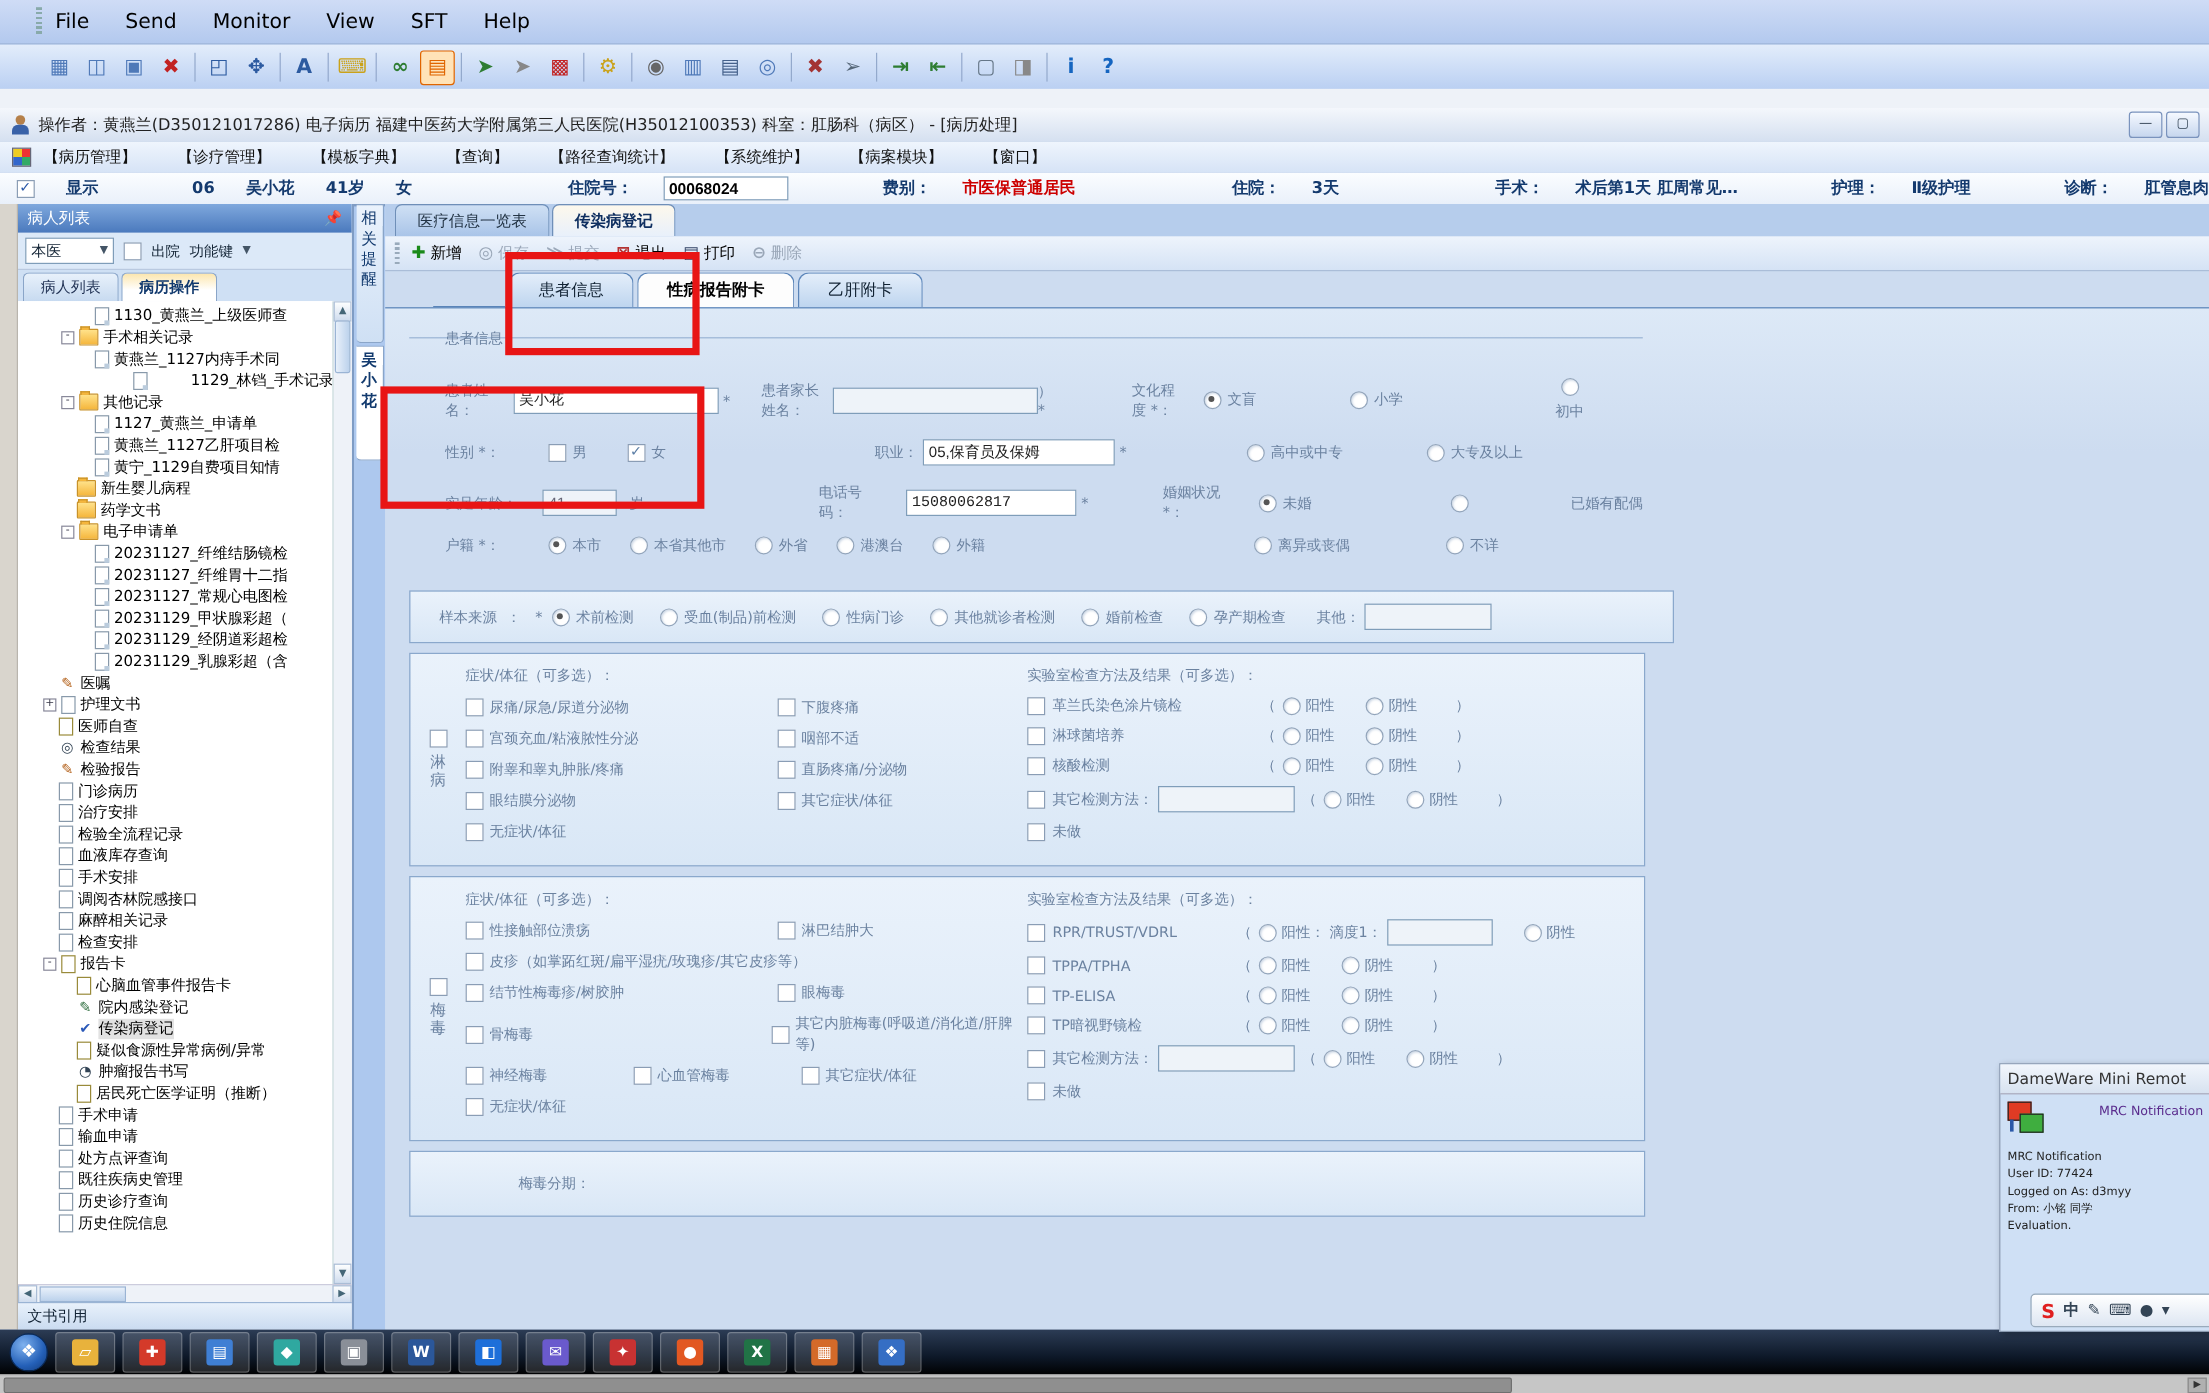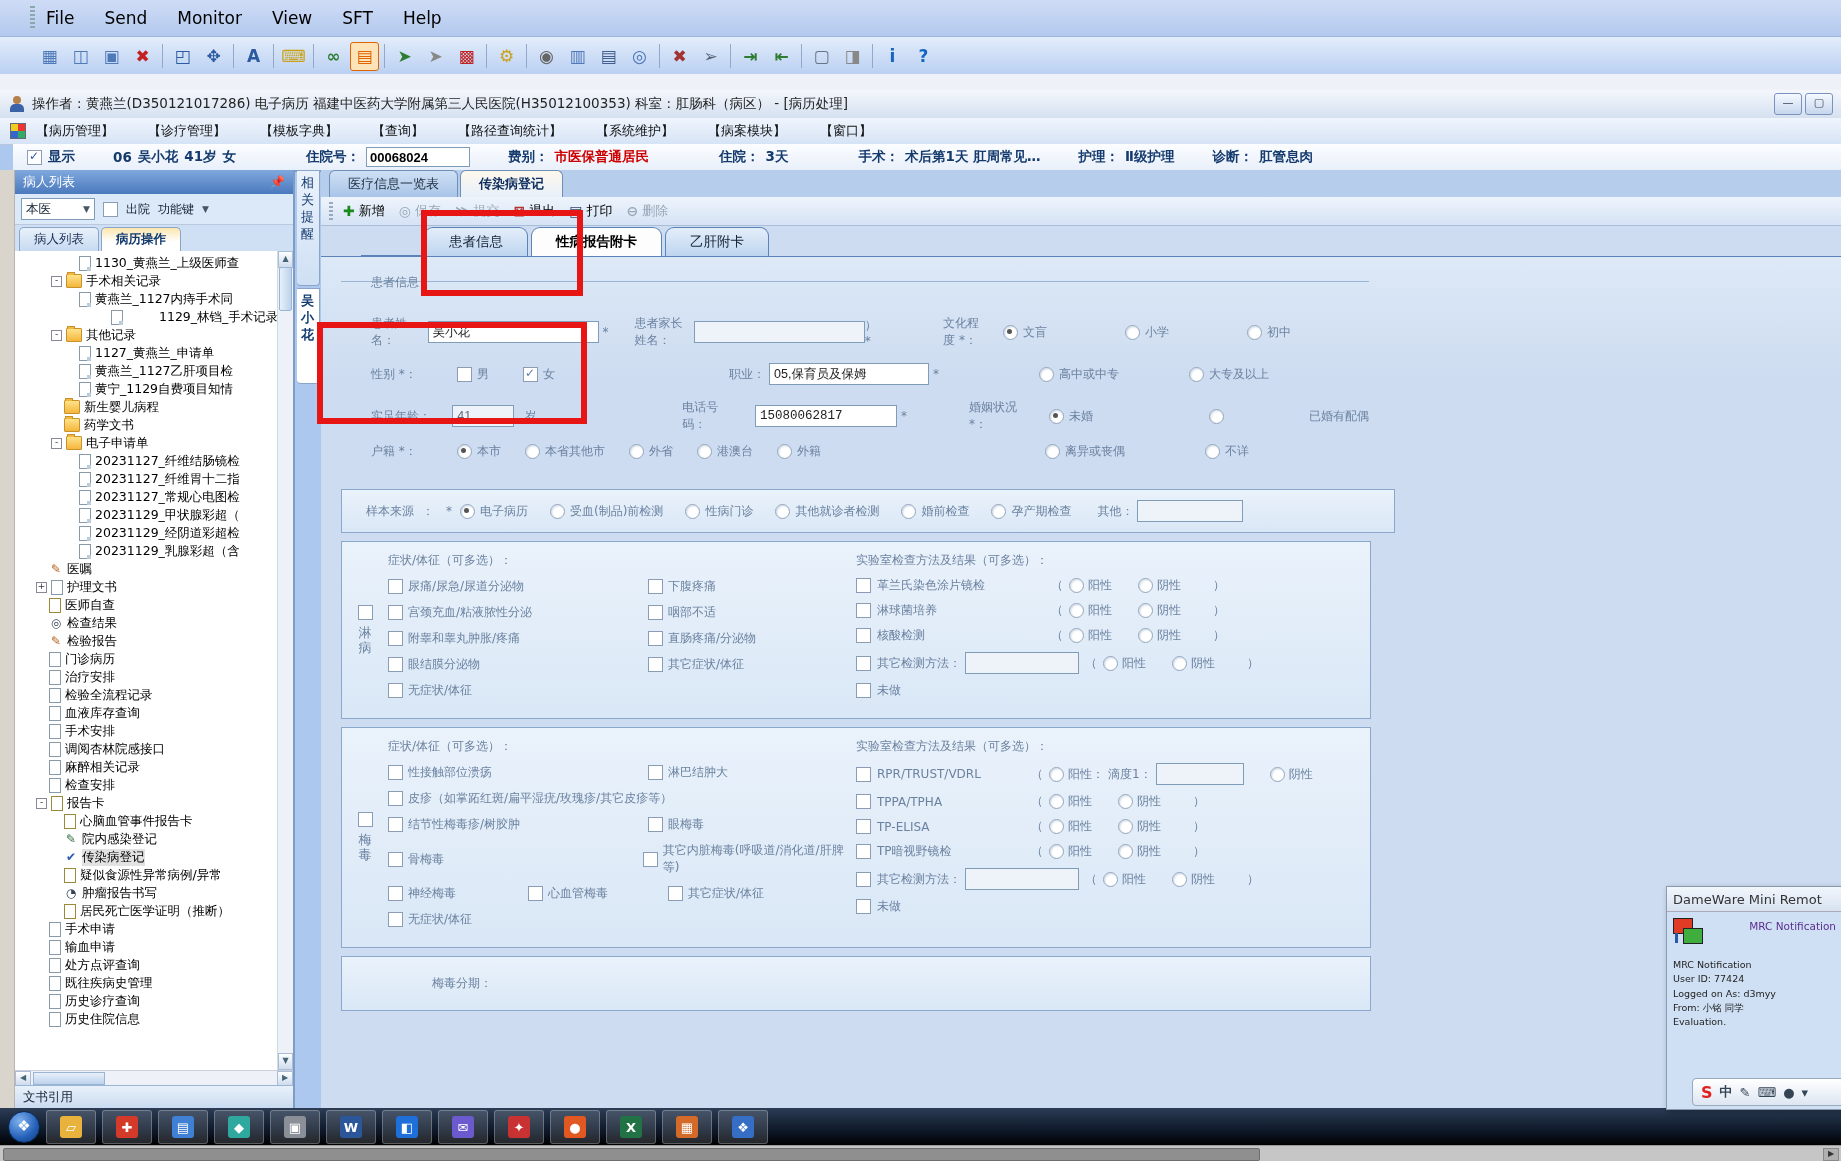--- a/index.html
+++ b/index.html
@@ -27,23 +27,23 @@
   .r-title .win-btns{margin-left:auto;display:flex;gap:3px;}
   .win-btn{width:26px;height:20px;border:1px solid #7a93bd;border-radius:3px;background:linear-gradient(#f5f9ff,#c6d6ee);
           font-size:11px;line-height:18px;text-align:center;color:#345;}
   .person-ico{width:18px;height:18px;margin-right:6px;position:relative;}
   .person-ico:before{content:"";position:absolute;left:5px;top:1px;width:8px;height:8px;border-radius:50%;background:#b5804a;}
   .person-ico:after{content:"";position:absolute;left:2px;top:9px;width:14px;height:8px;border-radius:5px 5px 0 0;background:#3a62a8;}
   .r-menu{position:absolute;top:44px;left:0;right:0;height:26px;background:linear-gradient(#eff5fd,#d6e3f6);
           display:flex;align-items:center;gap:34px;padding-left:36px;font-size:13px;border-bottom:1px solid #b9c6da;}
   .r-menu .logo{position:absolute;left:10px;width:14px;height:14px;background:
           conic-gradient(#e33 0 25%,#3a6 0 50%,#36c 0 75%,#ec2 0);border:1px solid #667;}
-  .r-pat{position:absolute;top:70px;left:13px;right:0;height:26px;background:linear-gradient(#fbfdff,#e9f0fa);
+  .r-pat{position:absolute;top:70px;left:0;right:0;height:26px;background:linear-gradient(#fbfdff,#e9f0fa);
           display:flex;align-items:center;gap:6px;padding-left:14px;font-size:13.5px;font-weight:bold;color:#143a6e;
-          border-bottom:2px solid #7f9cc4;}
+          border-bottom:2px solid #7f9cc4;justify-content:space-between;}
   .r-pat .lab{color:#143a6e;}
   .r-pat .val{color:#143a6e;font-weight:bold;}
   .r-pat .red{color:#cc0000;}
   .r-pat input{width:96px;height:18px;border:1px solid #7f9db9;font-size:13px;padding:0 3px;font-weight:bold;}
   .r-pat .sp{width:26px;}
   .cb{width:13px;height:13px;background:#fff;border:1px solid #8a9db5;display:inline-block;flex:none;}
   .cb.sel{position:relative;}
   .cb.sel:after{content:"✓";position:absolute;left:1px;top:-2px;font-size:12px;color:#5a7da5;}
   .cb.blue:after{color:#2a58a8;}
   .rd{width:13px;height:13px;border-radius:50%;background:#fff;border:1px solid #93a5bb;display:inline-block;flex:none;
@@ -623,21 +623,21 @@
                 <span class="lbl" style="margin-left:64px;">文化程度 *：</span>
                 <span id="edu1" style="display:flex;margin-left:14px;">
                     <span class="ritem" style="width: 122px;">
                       <span class="rd sel"></span>
                       <span>文盲</span>
                     </span>
                     <span class="ritem" style="width: 122px;">
                       <span class="rd"></span>
                       <span>小学</span>
                     </span>
-                    <span class="ritem" style="width: 122px;">
+                    <span class="ritem" style="width: 122px; flex-direction: column;">
                       <span class="rd"></span>
                       <span>初中</span>
                     </span>
                   </span>
               </div>
 
               <div class="frow" style="margin-top:14px;">
                 <span class="lbl" style="width:86px;">性别 *：</span>
                 <span id="sexopts" style="display:flex;gap:34px;">
                     <span class="ritem">
@@ -721,21 +721,21 @@
               </div>
             </div>
 
             <div class="sample panel">
               <span class="lbl">样本来源</span>
               <span class="lbl" style="margin:0 8px;">：</span>
               <span class="star">*</span>
               <span id="sampleopts" style="display:flex;gap:22px;margin-left:4px;">
                   <span class="ritem">
                     <span class="rd sel"></span>
-                    <span>电子病历</span>
+                    <span>术前检测</span>
                   </span>
                   <span class="ritem">
                     <span class="rd"></span>
                     <span>受血(制品)前检测</span>
                   </span>
                   <span class="ritem">
                     <span class="rd"></span>
                     <span>性病门诊</span>
                   </span>
                   <span class="ritem">

